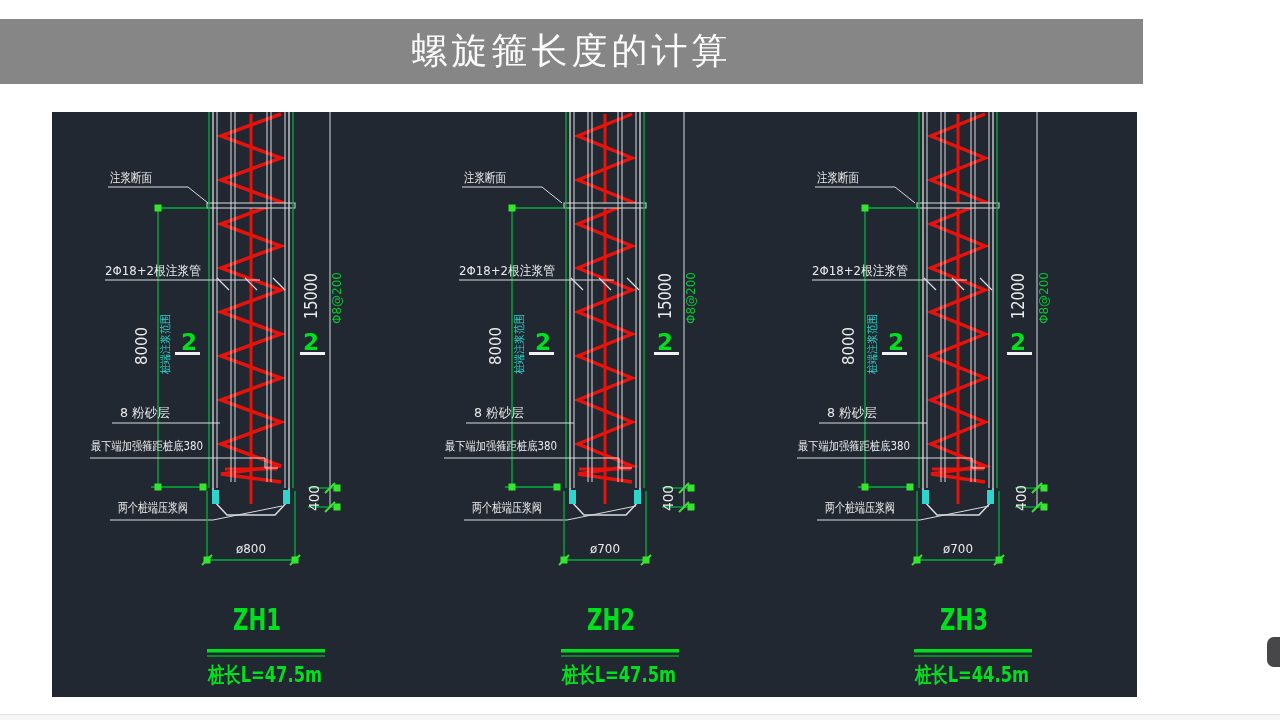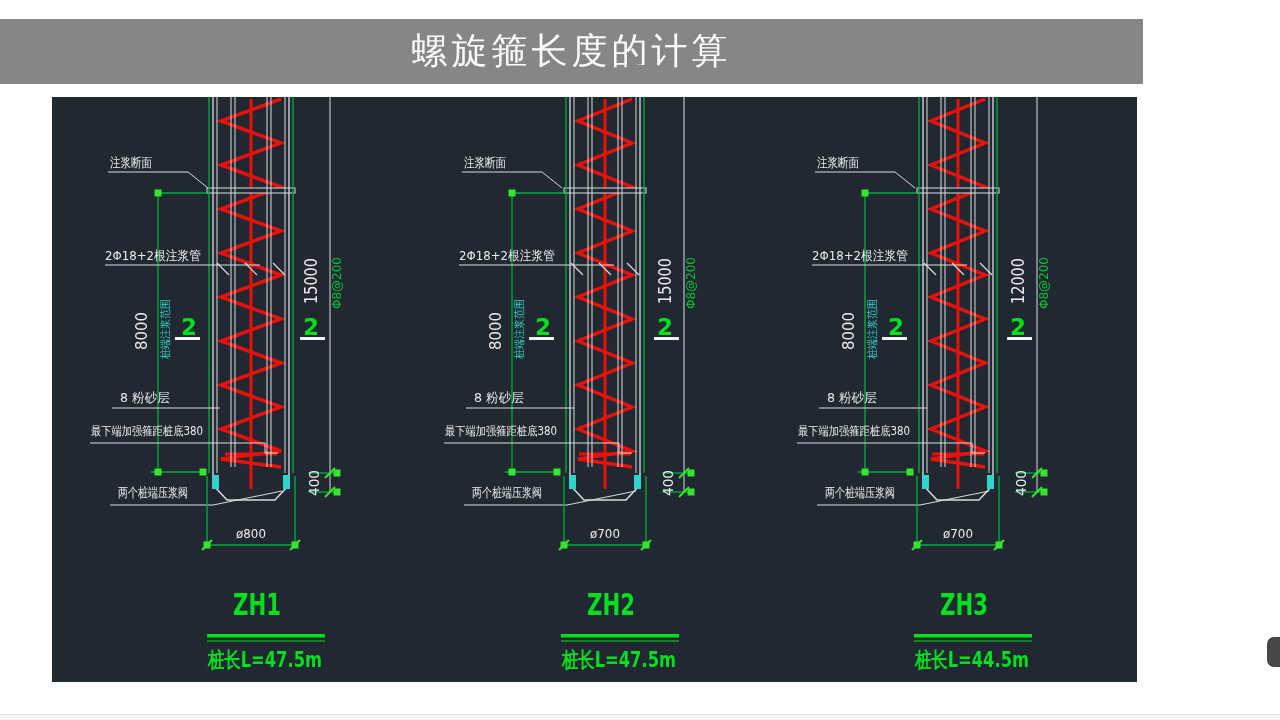--- a/index.html
+++ b/index.html
@@ -5,21 +5,21 @@
   html,body{margin:0;padding:0;}
   body{width:1280px;height:720px;position:relative;overflow:hidden;background:#ffffff;
        font-family:"DejaVu Sans",sans-serif;}
   .banner{position:absolute;left:0;top:0;width:1143px;height:65px;background:#868686;
           display:flex;align-items:center;justify-content:center;margin-top:19px;}
   .banner-title{color:#fbfbfb;font-size:36px;letter-spacing:4px;font-weight:400;
                 font-family:"DejaVu Sans",sans-serif;}
   .banner-arrow{position:absolute;left:626px;top:65px;width:0;height:0;
                 border-left:14px solid transparent;border-right:14px solid transparent;
                 border-top:16px solid #868686;}
-  .cad-canvas{position:absolute;left:52px;top:97px;width:1085px;height:585px;background:#212831;}
+  .cad-canvas{position:absolute;left:52px;top:112px;width:1085px;height:585px;background:#212831;}
   .edge-handle{position:absolute;right:0;top:637px;width:13px;height:30px;background:#47474a;
                border-radius:7px 0 0 7px;}
   .bottom-strip{position:absolute;left:0;top:714px;width:1280px;height:6px;background:#f6f6f7;
                 border-top:1px solid #e3e3e3;}
   svg text{font-family:"DejaVu Sans",sans-serif;}
 </style>
 </head>
 <body>
 
 <div class="banner" style="background: rgb(134, 134, 134);">

